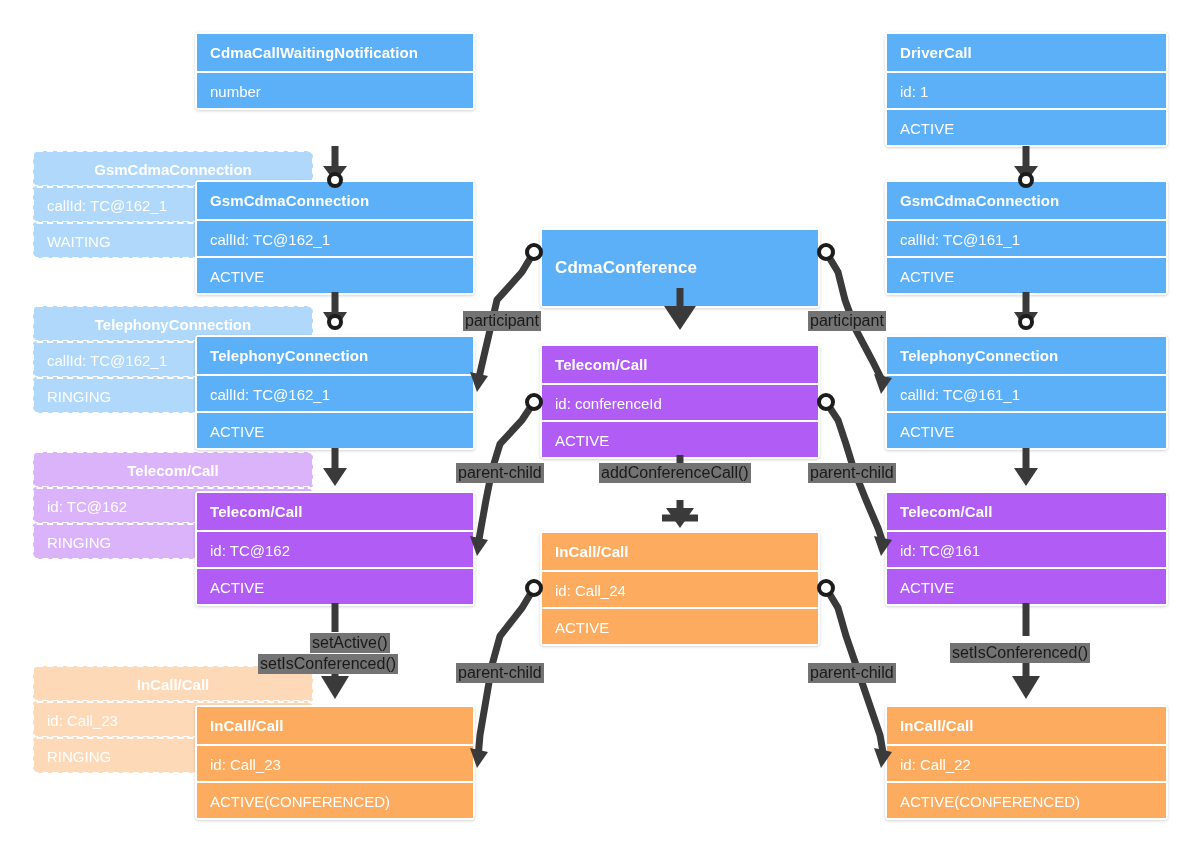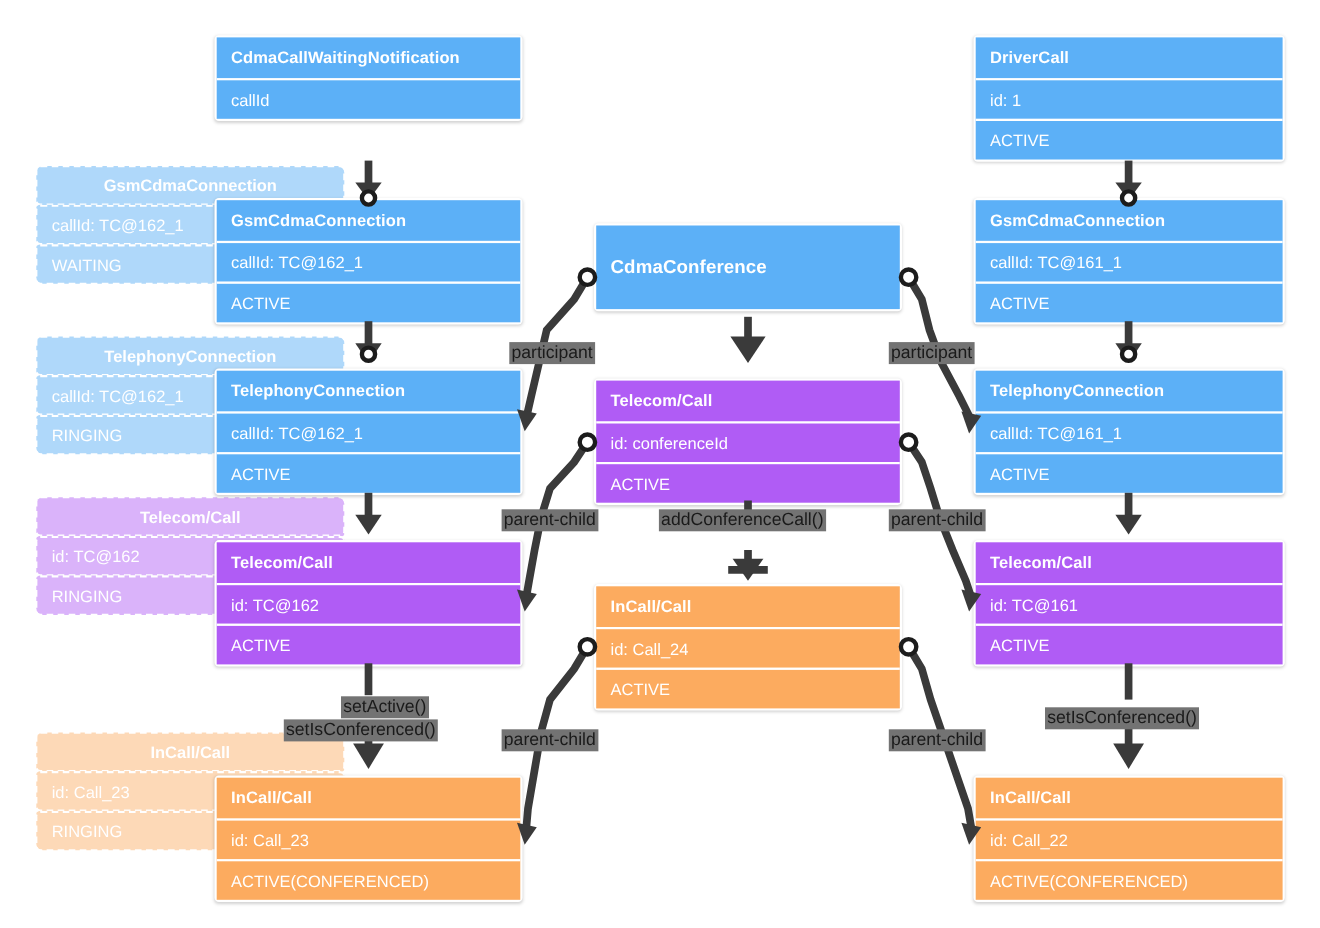--- a/index.html
+++ b/index.html
@@ -221,42 +221,42 @@
   </div>
 
   <div class="ghost orange" style="left:33px;top:666px;width:280px;">
     <div class="row title">InCall/Call</div>
     <div class="row attr">id: Call_23</div>
     <div class="row attr">RINGING</div>
   </div>
 
   <div class="node blue" style="left:195px;top:32px;width:280px;">
     <div class="row title">CdmaCallWaitingNotification</div>
-    <div class="row attr">callId</div>
+    <div class="row attr">number</div>
   </div>
 
   <div class="node blue" style="left:885px;top:32px;width:283px;">
     <div class="row title">DriverCall</div>
     <div class="row attr">id: 1</div>
     <div class="row attr">ACTIVE</div>
   </div>
 
   <div class="node blue" style="left:195px;top:180px;width:280px;">
     <div class="row title">GsmCdmaConnection</div>
     <div class="row attr">callId: TC@162_1</div>
     <div class="row attr">ACTIVE</div>
   </div>
 
   <div class="node blue" style="left:885px;top:180px;width:283px;">
     <div class="row title">GsmCdmaConnection</div>
     <div class="row attr">callId: TC@161_1</div>
     <div class="row attr">ACTIVE</div>
   </div>
 
-  <div class="node blue" style="left:540px;top:203px;width:280px;">
+  <div class="node blue" style="left:540px;top:228px;width:280px;">
     <div class="row title" style="height:76px;line-height:76px;font-size:17px;">CdmaConference</div>
   </div>
 
   <div class="node blue" style="left:195px;top:335px;width:280px;">
     <div class="row title">TelephonyConnection</div>
     <div class="row attr">callId: TC@162_1</div>
     <div class="row attr">ACTIVE</div>
   </div>
 
   <div class="node blue" style="left:885px;top:335px;width:283px;">

